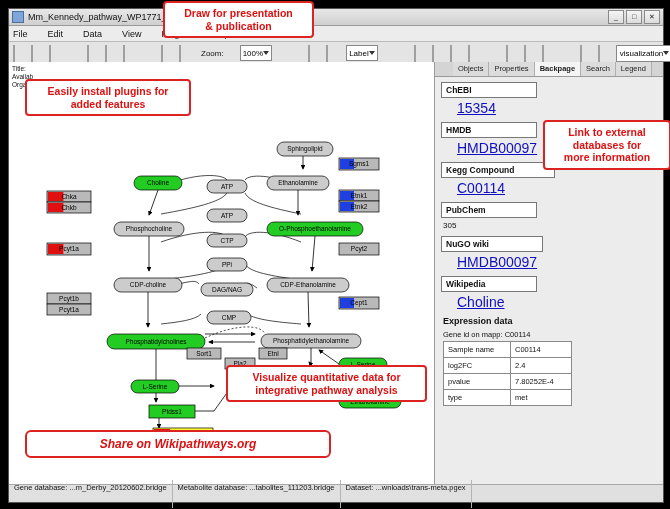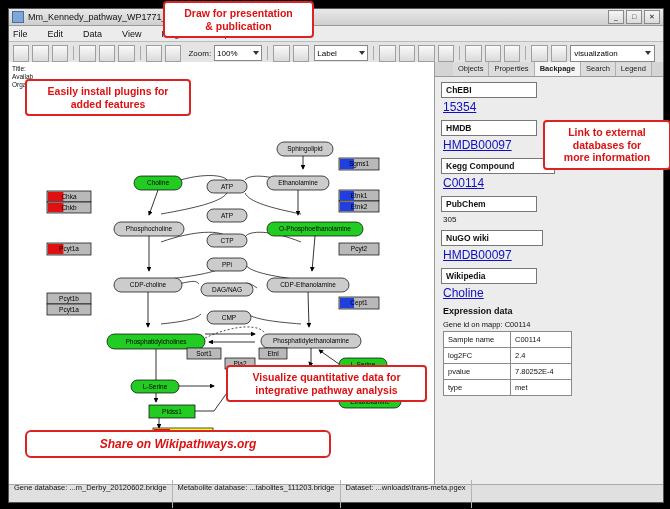--- a/index.html
+++ b/index.html
@@ -15,21 +15,21 @@
   .winbtn{width:14px;height:12px;border:1px solid #8a8a8a;background:linear-gradient(#f5f5f5,#dcdcdc);
           font-size:7px;line-height:11px;text-align:center;color:#222;}
 
   
   .menubar{height:15px;background:#ececec;border-bottom:1px solid #bbb;display:flex;align-items:center;
            padding:0 4px;font-size:9px;color:#111;gap:20px;}
   .menubar span{cursor:default;}
 
   
   .toolbar{height:22px;background:#e4e4e4;border-bottom:1px solid #b5b5b5;display:flex;align-items:center;
-           padding:0 4px;gap:3px;font-size:8px;}
+           padding:0 4px;gap:16px;font-size:8px;}
   .tbtn{width:15px;height:15px;border:1px solid #9f9f9f;background:linear-gradient(#fafafa,#dadada);}
   .tsep{width:1px;height:14px;background:#aaa;margin:0 2px;}
   .zoomlbl{font-size:8px;color:#111;margin-left:4px;}
   .zoomsel{height:14px;width:44px;border:1px solid #888;background:#fff;font-size:8px;
            display:flex;align-items:center;justify-content:space-between;padding:0 2px;}
   .caret{width:0;height:0;border-left:3px solid transparent;border-right:3px solid transparent;border-top:4px solid #333;}
   .labelsel{height:14px;width:50px;border:1px solid #888;background:#fff;font-size:8px;
             display:flex;align-items:center;justify-content:space-between;padding:0 2px;margin-left:2px;}
   .vissel{height:15px;width:80px;border:1px solid #888;background:#fff;font-size:8px;
           display:flex;align-items:center;justify-content:space-between;padding:0 3px;margin-left:auto;margin-right:4px;}
@@ -45,21 +45,21 @@
   
   #canvas{position:absolute;left:0;top:0;}
 
   
   .tabs{display:flex;height:14px;background:#d4d4d4;border-bottom:1px solid #9a9a9a;font-size:7.5px;padding-left:18px;}
   .tab{padding:0 5px;line-height:14px;border-right:1px solid #b0b0b0;background:#dcdcdc;color:#222;}
   .tab.active{background:#f4f4f4;font-weight:bold;}
   .rp-content{flex:1;background:#ececec;padding:5px 6px;overflow:hidden;position:relative;}
   .dbbox{background:#fff;border:1px solid #777;font-size:8.5px;font-weight:bold;color:#111;
          padding:2px 4px;width:86px;margin-bottom:2px;}
-  .dblink{font-size:12px;color:#1010c0;text-decoration:underline;margin:0 0 6px 2px;display:block;}
+  .dblink{font-size:14px;color:#1010c0;text-decoration:underline;margin:0 0 6px 16px;display:block;}
   .dbplain{font-size:8px;color:#111;margin:3px 0 6px 2px;display:block;}
   .exprhdr{font-size:9px;font-weight:bold;color:#111;margin:4px 0 4px 2px;}
   .geneid{font-size:7.5px;color:#111;margin:0 0 2px 2px;}
   table.expr{border-collapse:collapse;font-size:7.5px;background:#fff;margin-left:2px;}
   table.expr td{border:1px solid #8a8a8a;padding:2px 4px;color:#111;height:11px;}
   table.expr td.k{width:58px;}
   table.expr td.v{width:52px;}
 
   
   .statusbar{position:absolute;left:0;right:0;bottom:0;height:17px;background:#e0e0e0;border-top:1px solid #a8a8a8;

